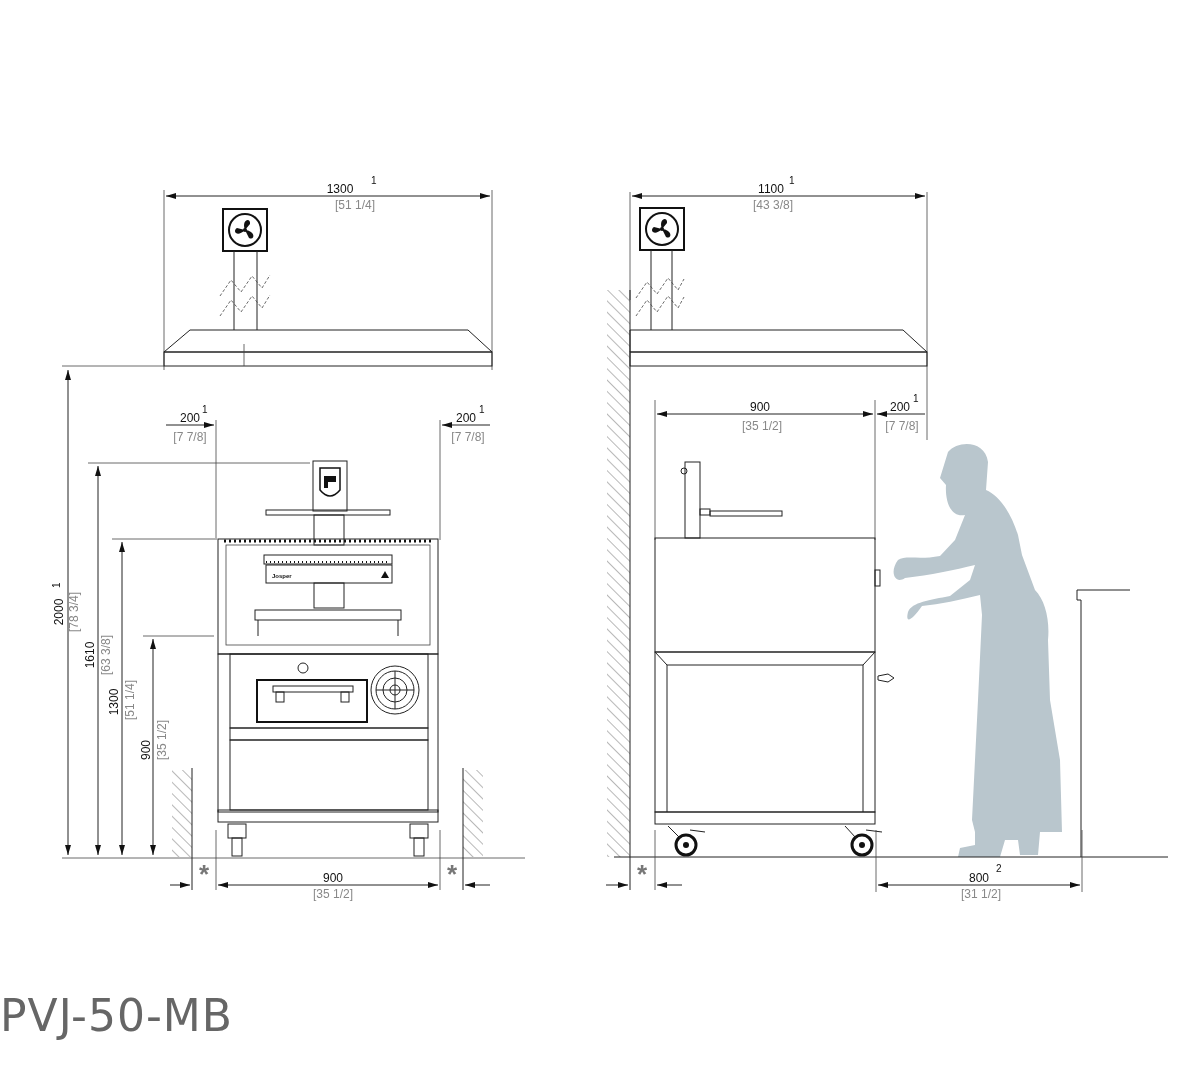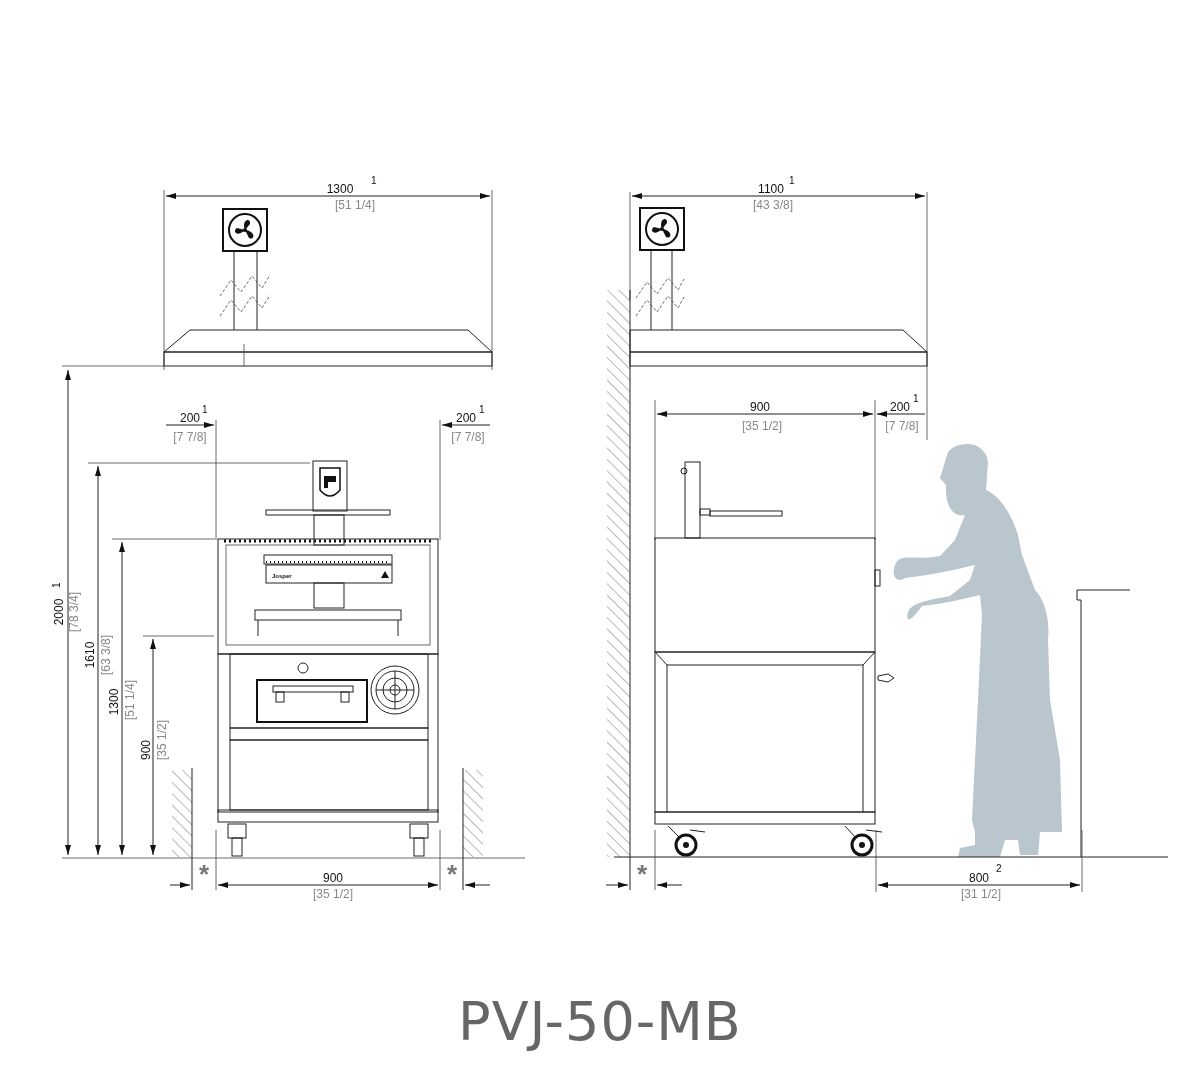--- a/index.html
+++ b/index.html
@@ -6,21 +6,21 @@
   body{width:1200px;height:1080px;position:relative;overflow:hidden;font-family:"Liberation Sans",sans-serif;}
   svg{position:absolute;left:0;top:0;}
   .ln{stroke:#222;stroke-width:1;fill:none;}
   .thin{stroke:#444;stroke-width:0.8;fill:none;}
   .bold{stroke:#111;stroke-width:2;fill:none;}
   .num{font-family:"Liberation Sans",sans-serif;font-size:12px;fill:#111;}
   .inch{font-family:"Liberation Sans",sans-serif;font-size:12px;fill:#888;}
   .sup{font-family:"Liberation Sans",sans-serif;font-size:10px;fill:#111;}
   .star{font-family:"Liberation Sans",sans-serif;font-size:26px;fill:#777;font-weight:bold;}
   .person{fill:#b9c6cd;}
-  .title{position:absolute;left:0;width:1200px;top:990px;text-align:center;font-family:"DejaVu Sans",sans-serif;font-size:54px;color:#666;letter-spacing:1px;}
+  .title{position:absolute;left:0;width:1200px;top:990px;font-family:"DejaVu Sans",sans-serif;font-size:44px;color:#666;letter-spacing:1px;}
 </style>
 </head>
 <body>
 
 <svg width="1200" height="1080" viewBox="0 0 1200 1080">
   <defs>
     <marker id="arr" markerWidth="10" markerHeight="6" refX="10" refY="3" orient="auto-start-reverse">
       <path d="M0,0 L10,3 L0,6 z" fill="#111"></path>
     </marker>
     <pattern id="hatchpat" width="8" height="8" patternUnits="userSpaceOnUse" patternTransform="rotate(-45)">

